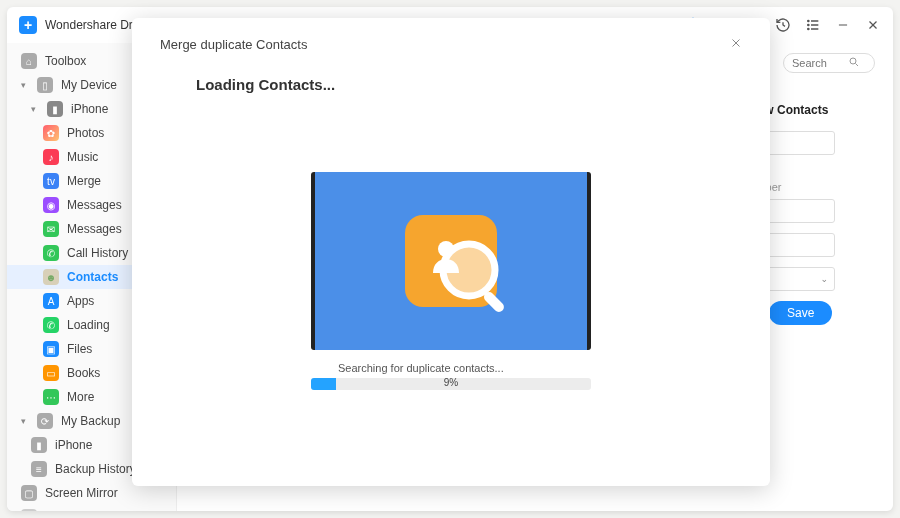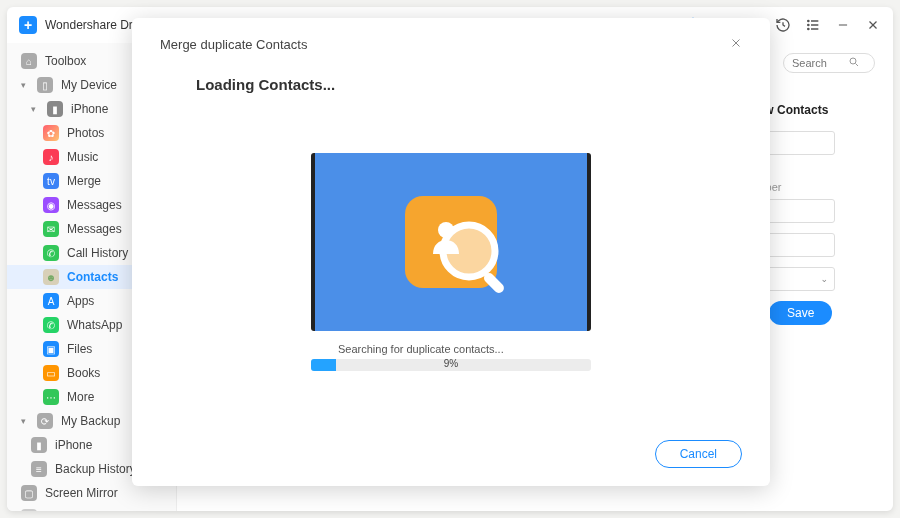--- a/index.html
+++ b/index.html
@@ -163,21 +163,21 @@
       <div class="sb-item level2 active">
           <span class="sb-ic" style="background:#d8d0b8;color:#7a6">☻</span>
           <span>Contacts</span>
         </div>
       <div class="sb-item level2">
           <span class="sb-ic" style="background:#1b8cff">A</span>
           <span>Apps</span>
         </div>
       <div class="sb-item level2">
           <span class="sb-ic" style="background:#25d366">✆</span>
-          <span>WhatsApp</span>
+          <span>Loading</span>
         </div>
       <div class="sb-item level2">
           <span class="sb-ic" style="background:#1b8cff">▣</span>
           <span>Files</span>
         </div>
       <div class="sb-item level2">
           <span class="sb-ic" style="background:#ff9500">▭</span>
           <span>Books</span>
         </div>
       <div class="sb-item level2">
@@ -263,16 +263,13 @@
         <circle cx="36" cy="36" r="26" fill="rgba(255,255,255,0.55)" stroke="#fff" stroke-width="7"></circle>
         <rect x="56" y="56" width="24" height="10" rx="5" fill="#fff" transform="rotate(45 56 56)"></rect>
       </svg>
     </div>
     <div class="stext">Searching for duplicate contacts...</div>
     <div class="progress">
       <div class="progress-fill"></div>
       <div class="progress-label">9%</div>
     </div>
   </div>
-  <div class="modal-footer">
-    <button class="btn-cancel">Cancel</button>
-  </div>
 </div>
 
 </body></html>

